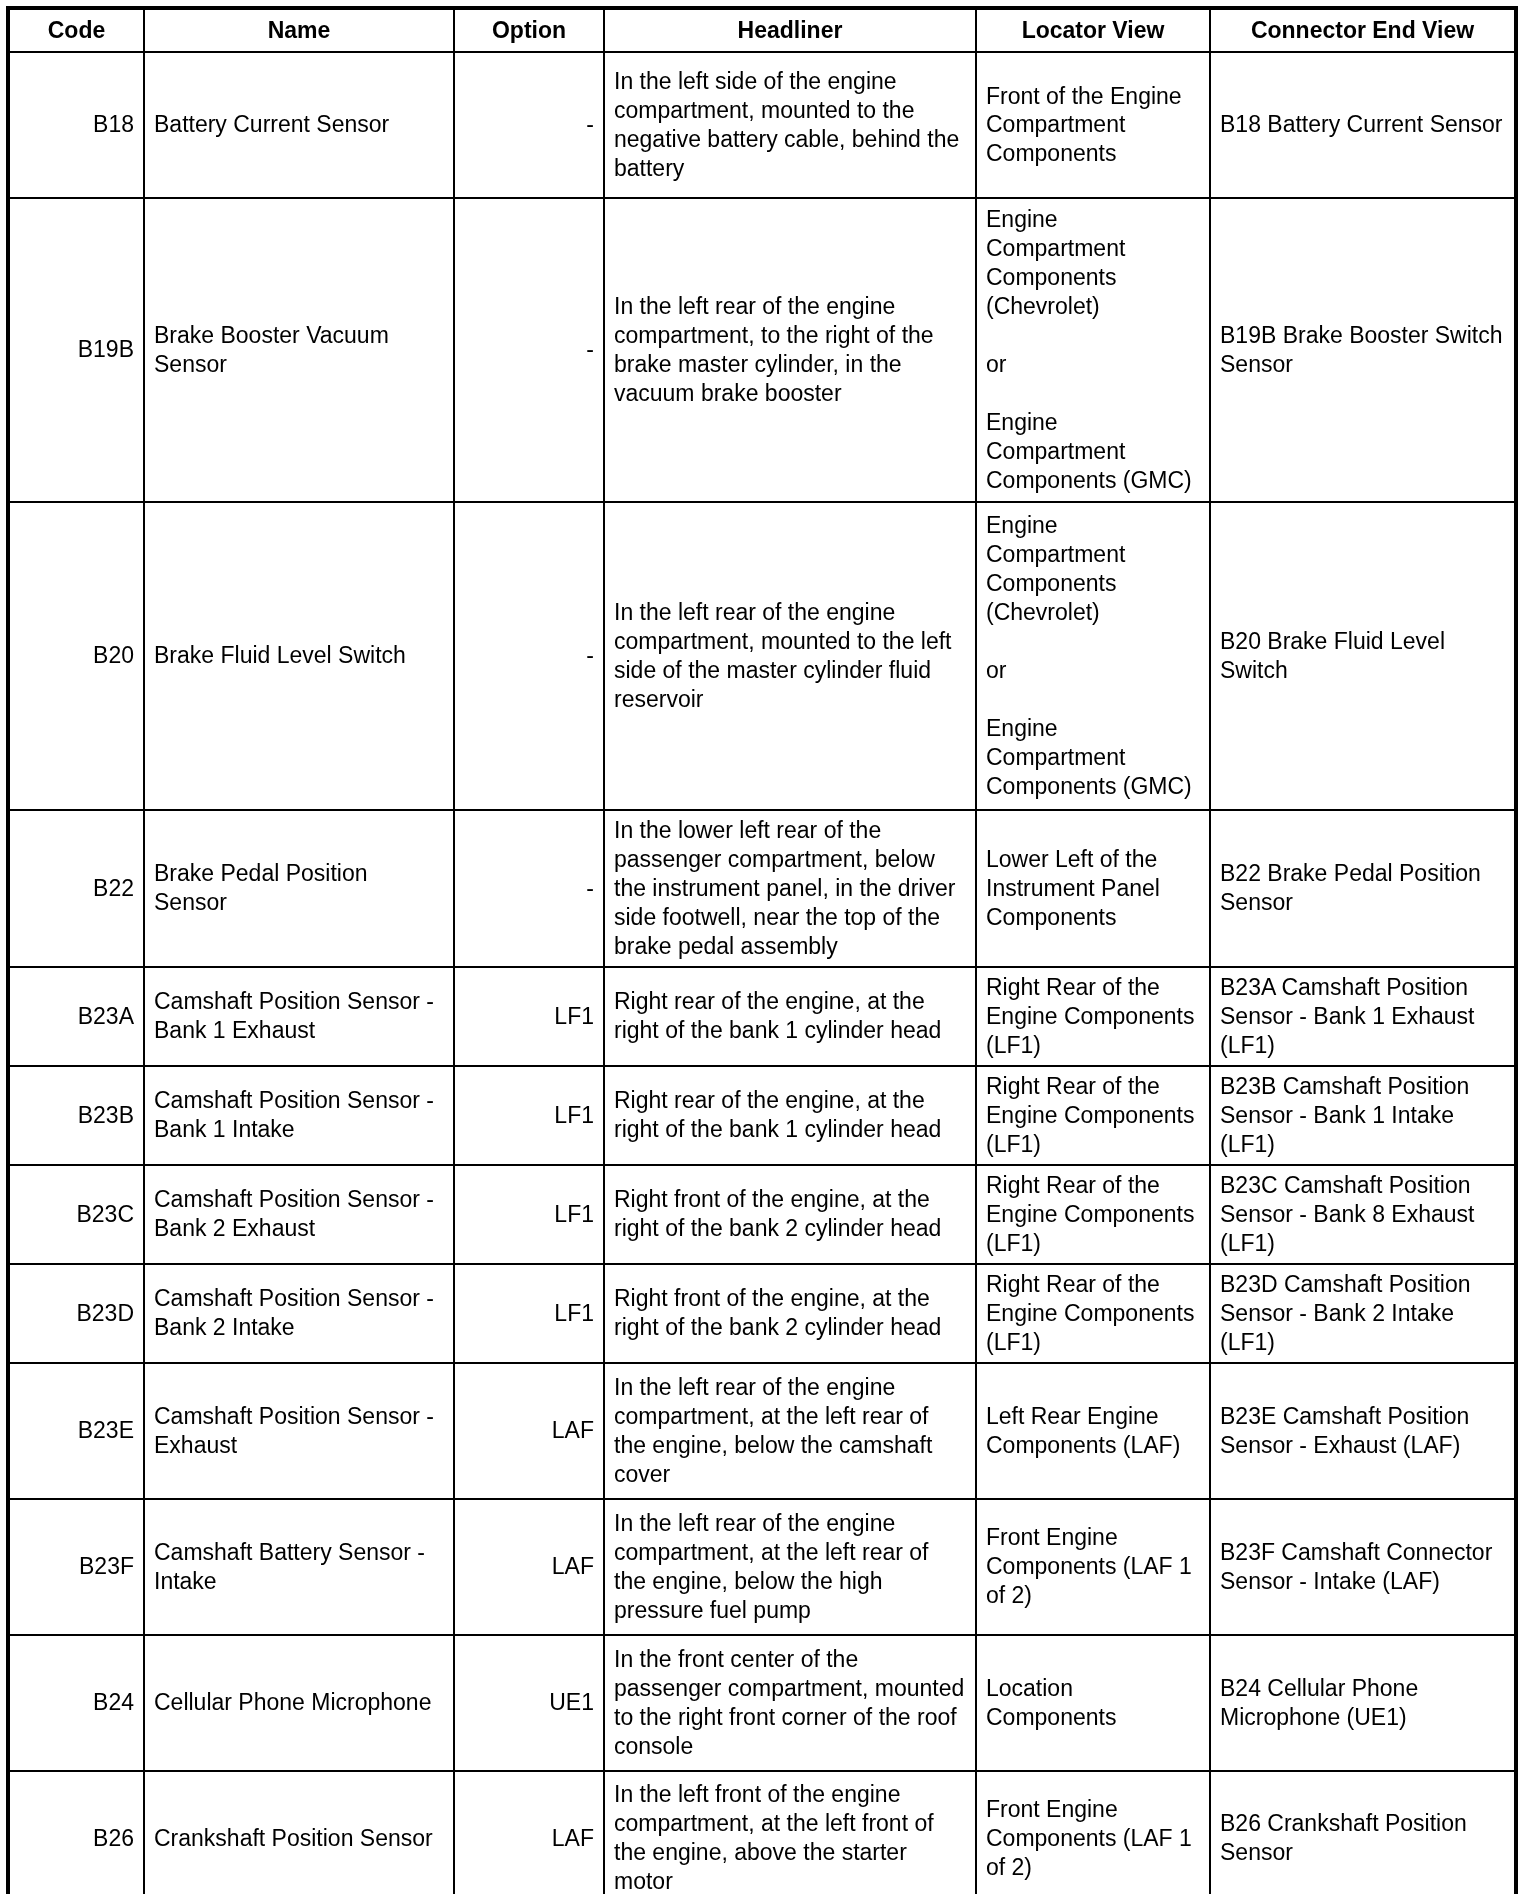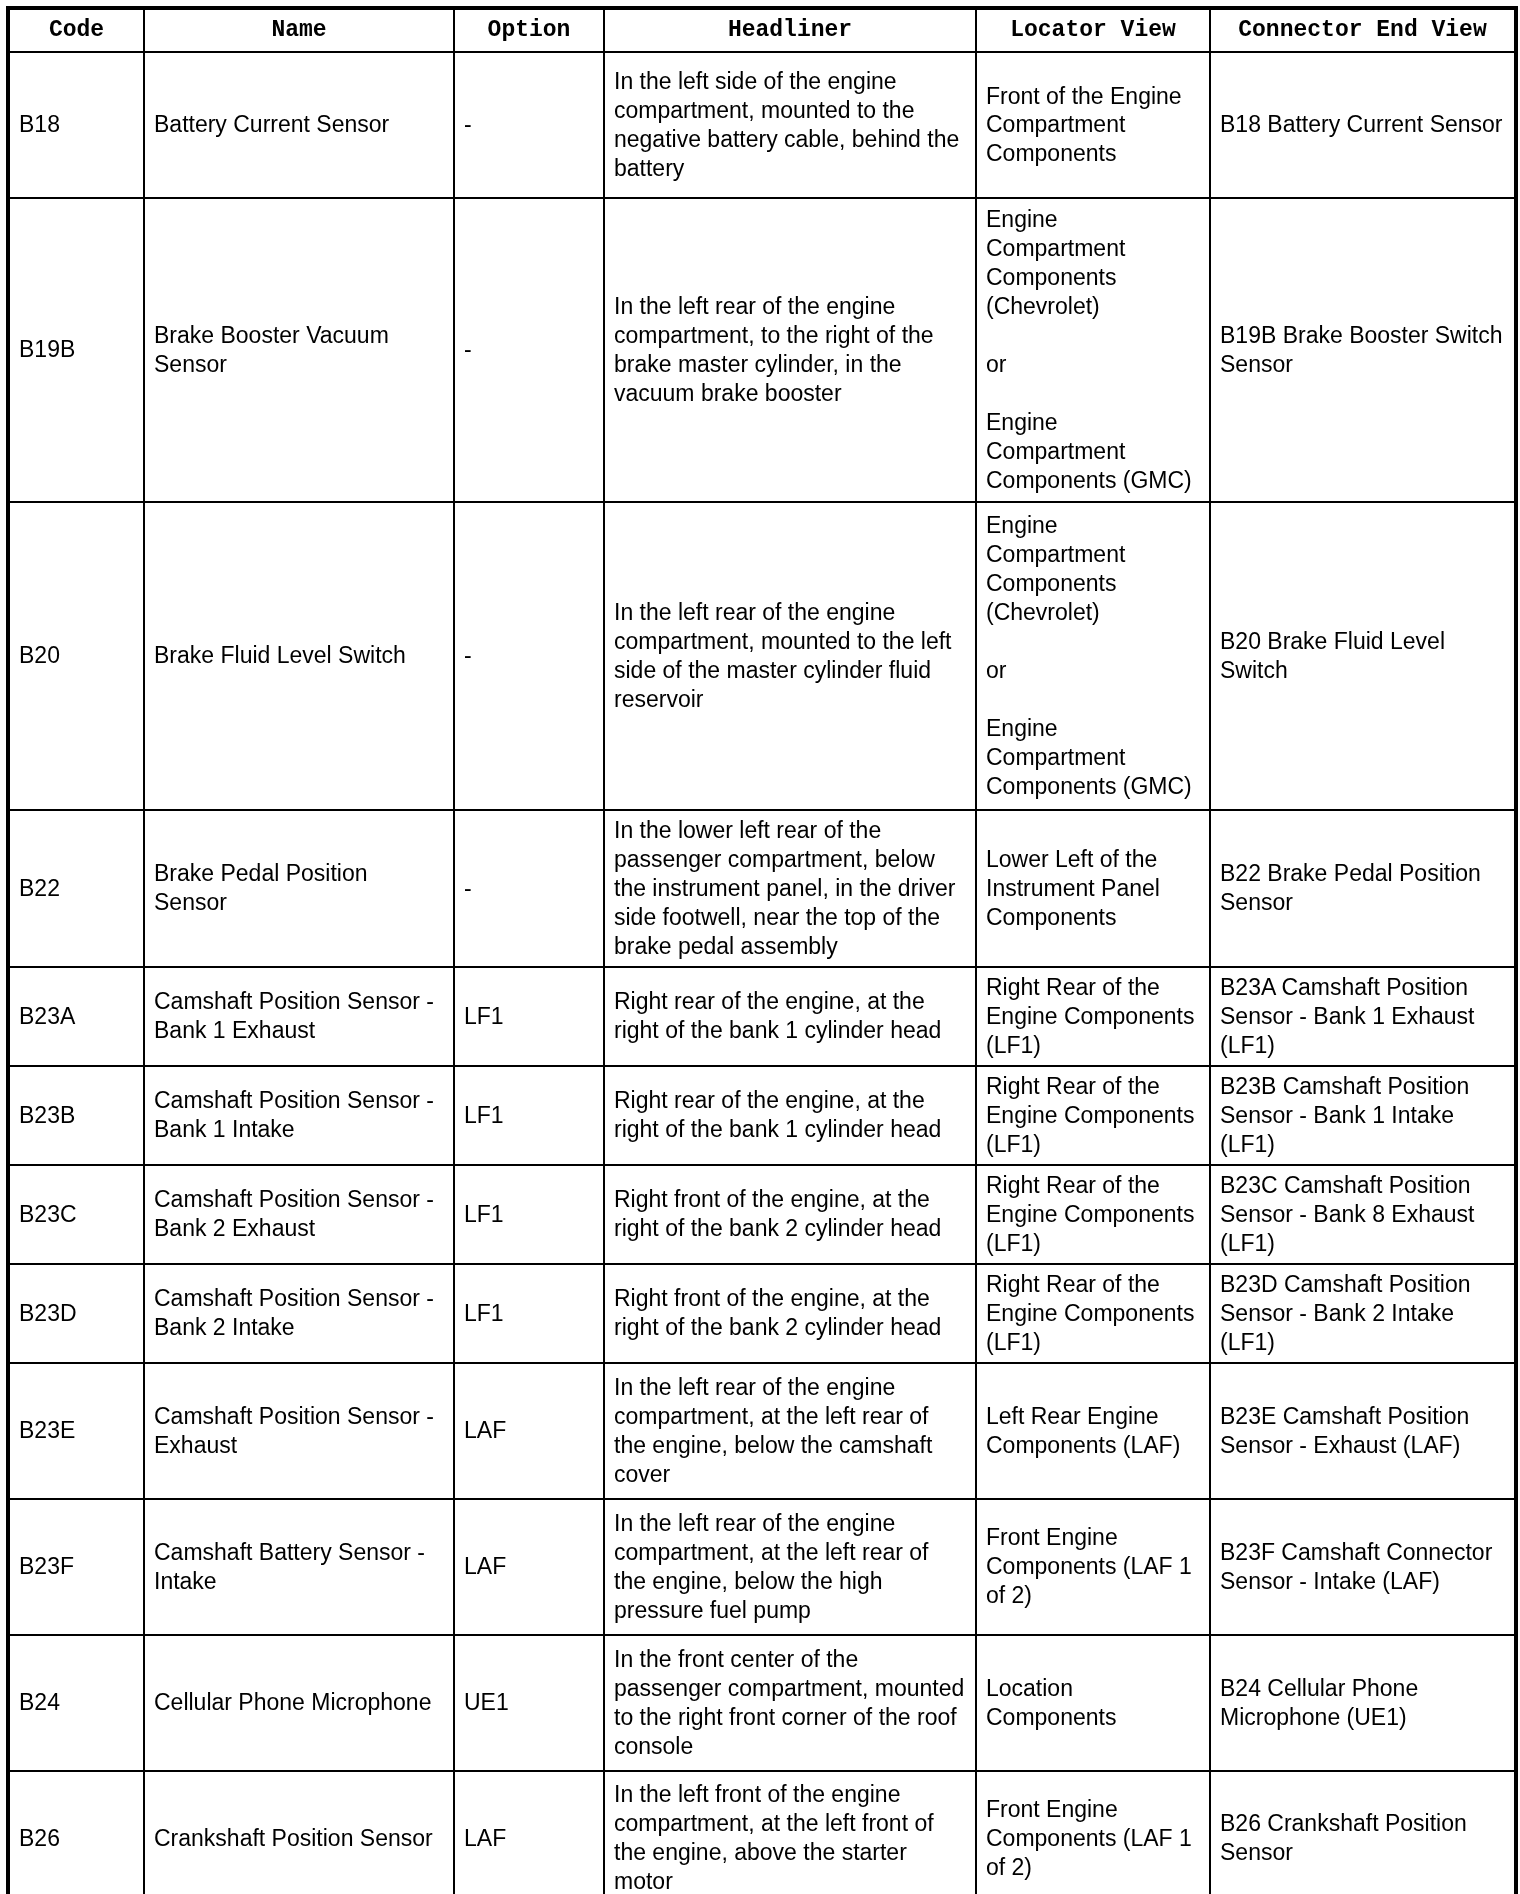--- a/index.html
+++ b/index.html
@@ -24,29 +24,28 @@
     color: #000;
     font-size: 23px;
     line-height: 1.26;
     vertical-align: middle;
     overflow: hidden;
   }
   th {
     font-weight: bold;
     text-align: center;
     padding: 6px 6px;
-    font-family: Liberation Mono, monospace;
   }
   td {
     text-align: left;
     padding: 5px 9px;
     white-space: pre-line;
   }
   td.col-code, td.col-option {
-    text-align: left;
+    text-align: right;
     white-space: normal;
   }
   thead tr { height: 40px; }
   tbody tr:nth-child(1)  { height: 146px; }
   tbody tr:nth-child(2)  { height: 304px; }
   tbody tr:nth-child(3)  { height: 308px; }
   tbody tr:nth-child(4)  { height: 152px; }
   tbody tr:nth-child(5)  { height: 99px; }
   tbody tr:nth-child(6)  { height: 99px; }
   tbody tr:nth-child(7)  { height: 99px; }

